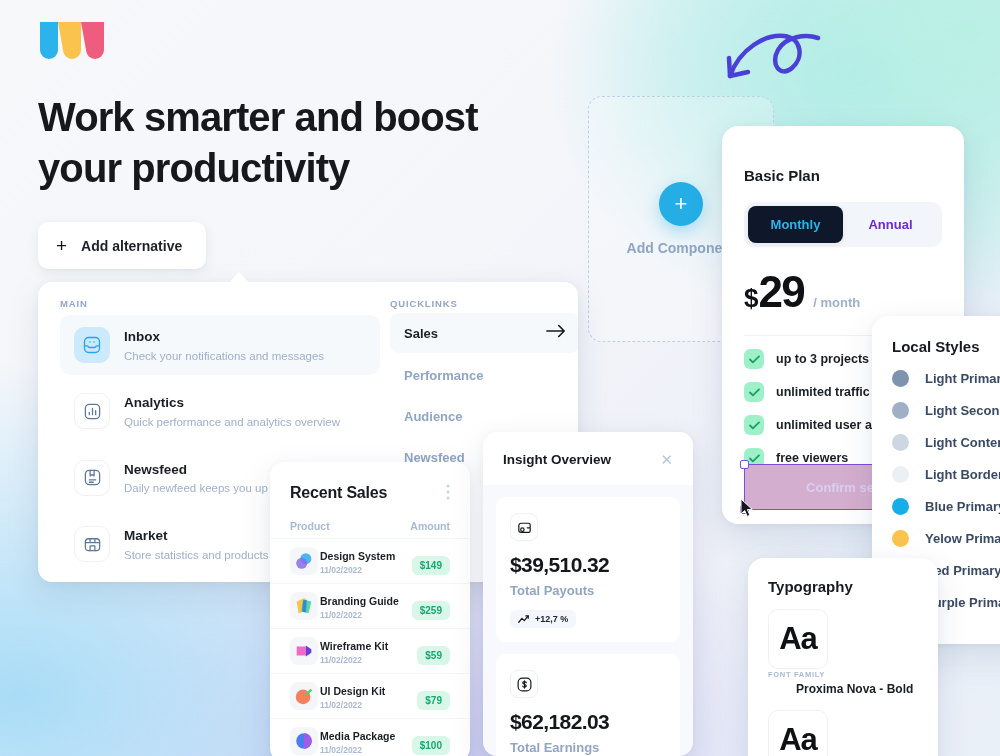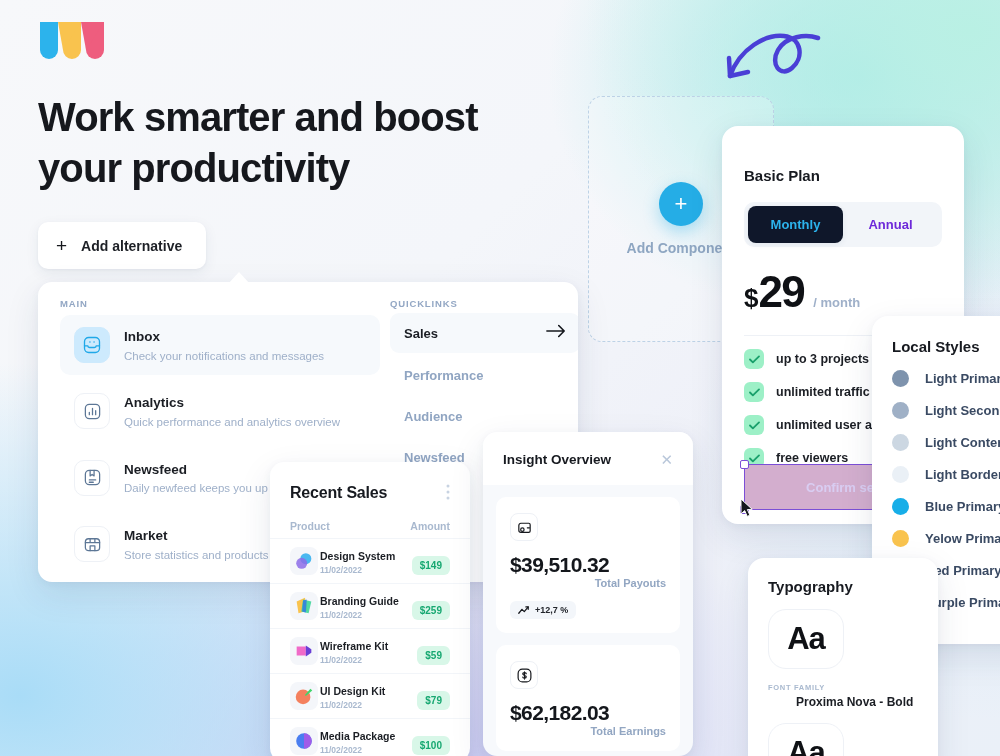--- a/index.html
+++ b/index.html
@@ -123,21 +123,21 @@
   #insight { left:483px; top:432px; width:210px; height:324px; border-radius:14px; overflow:hidden; background:#f7f9fc;}
   #in-head { background:#fff; padding:20px 20px 18px 20px; display:flex; justify-content:space-between; align-items:center;}
   #in-title { font-size:13.5px; font-weight:700; color:#171a20;}
   #in-close { color:#b9c7da; font-size:15px; line-height:1; cursor:pointer;}
   .in-card { background:#fff; margin:12px 13px; border-radius:10px; padding:16px 14px 14px 14px; }
   .in-ico {
     width:28px; height:28px; border-radius:8px; border:1px solid #eef1f6;
     display:flex; align-items:center; justify-content:center; margin-bottom:12px;
   }
   .in-value { font-size:21px; font-weight:700; color:#14171c; letter-spacing:-.6px;}
-  .in-label { font-size:11px; color:#92a6c2; font-weight:700; text-align:right;}
+  .in-label { font-size:13px; color:#92a6c2; font-weight:700; margin-top:6px;}
   .in-trend {
     display:inline-flex; align-items:center; gap:6px;
     background:#f3f6fa; border-radius:6px; padding:4px 8px; margin-top:12px;
     font-size:9px; font-weight:700; color:#22252b;
   }
 
   
   #add-comp {
     position:absolute; left:588px; top:96px; width:186px; height:246px;
     border:1.5px dashed #bdd2e6; border-radius:14px;
@@ -197,25 +197,25 @@
   #local-styles { left:872px; top:316px; width:190px; height:328px; border-radius:16px; padding:22px 20px; }
   #ls-title { font-size:15px; font-weight:700; color:#171a20; }
   .ls-row { display:flex; align-items:center; gap:16px; margin-top:15px; }
   .ls-dot { width:17px; height:17px; border-radius:50%; flex:0 0 17px; }
   .ls-label { font-size:13px; font-weight:700; color:#3a4a63; white-space:nowrap; }
 
   
   #typography { left:748px; top:558px; width:190px; height:220px; border-radius:16px; padding:20px; overflow:hidden; }
   #ty-title { font-size:15px; font-weight:700; color:#171a20; }
   .ty-box {
-    width:76px; height:60px; border:1px solid #eef1f6; border-radius:18px;
+    width:60px; height:60px; border:1px solid #eef1f6; border-radius:10px;
     display:flex; align-items:center; justify-content:center; margin-top:14px;
     font-size:31px; font-weight:800; color:#0f1115; letter-spacing:-1px;
   }
-  .ty-fam-label { font-size:7.5px; letter-spacing:.7px; color:#a9b9cf; font-weight:600; text-transform:uppercase; margin-top:14px;}
+  .ty-fam-label { font-size:7.5px; letter-spacing:.7px; color:#a9b9cf; font-weight:600; text-transform:uppercase; margin-top:1px;}
   .ty-fam { font-size:12px; font-weight:700; color:#1b1e24; margin-top:3px;padding-left:28px; }
 
   
   #doodle { position:absolute; left:718px; top:22px; width:104px; height:62px; }
 </style>
 </head>
 <body>
 
 <div id="canvas">
 

